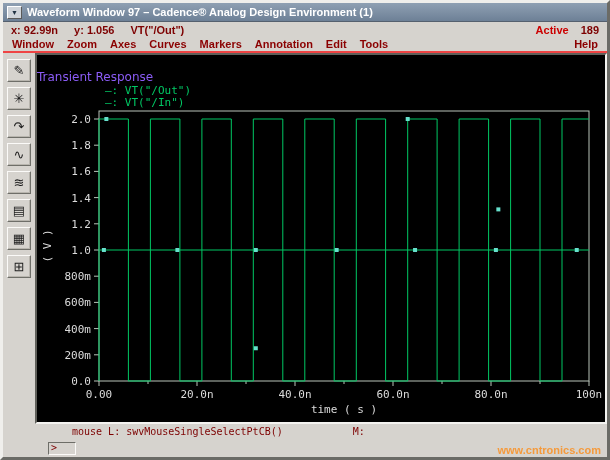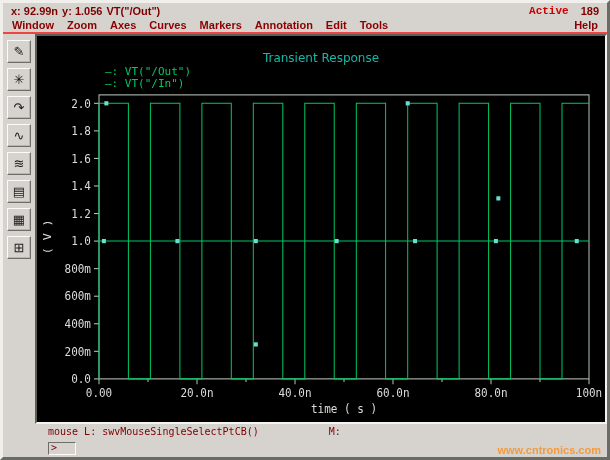--- a/index.html
+++ b/index.html
@@ -23,25 +23,25 @@
   .win-btn {
     width: 15px; height: 13px; background: #cfd4da;
     border: 1px solid; border-color: #ffffff #5a5a5a #5a5a5a #ffffff;
     display: flex; align-items: center; justify-content: center;
     font-size: 7px; color: #223344; line-height: 1;
   }
   .title-text { color: #ffffff; font-size: 11px; font-weight: bold; white-space: nowrap; overflow: hidden; }
   
   .info-row {
     height: 15px; flex: 0 0 15px;
-    display: flex; align-items: center; gap: 4px;
+    display: flex; align-items: center; gap: 16px;
     padding: 0 8px; font-size: 11px; font-weight: bold; color: #7d0000;
   }
   .info-right { margin-left: auto; display: flex; gap: 12px; }
-  .active-label { color: #cc0000; font-family: Liberation Mono, monospace; }
+  .active-label { color: #cc0000; }
   
   .menu-row {
     height: 16px; flex: 0 0 16px;
     display: flex; align-items: center; gap: 13px;
     padding: 0 9px; font-size: 11px; font-weight: bold; color: #8b0000;
     border-bottom: 2px solid #ef4444;
   }
   .menu-item { cursor: default; white-space: nowrap; }
   .menu-help { margin-left: auto; }
   
@@ -57,38 +57,38 @@
     box-shadow: inset -1px -1px 0 #b8b5ae;
     display: flex; align-items: center; justify-content: center;
     font-size: 13px; color: #1a1a1a; cursor: default;
   }
   .plot-wrap {
     flex: 1 1 auto; background: #000000; position: relative; overflow: hidden;
     border: 2px solid; border-color: #5f5f5a #f4f3f0 #f4f3f0 #5f5f5a;
   }
   .plot-title {
     position: absolute; top: 15px; left: 0; right: 0;
-    text-align: center; color: #14b8a6; font-size: 12px;
+    text-align: left; color: #8b5cf6; font-size: 12px;
     font-family: "DejaVu Sans", sans-serif; pointer-events: none;
   }
   .legend {
     position: absolute; top: 30px; left: 68px;
     font-size: 11px; line-height: 12px;
     font-family: "DejaVu Sans Mono", monospace; pointer-events: none;
   }
   .plot-svg { position: absolute; inset: 0; width: 100%; height: 100%; }
   .tick { fill: #dcdcdc; font-family: "DejaVu Sans Mono", monospace; font-size: 11px; }
   
   .status-row {
     height: 15px; flex: 0 0 15px;
     display: flex; align-items: center;
     padding: 0 5px; font-size: 10px; color: #7d0000;
     font-family: "DejaVu Sans Mono", monospace; white-space: nowrap;
   }
-  .status-mouse { margin-left: 40px; }
+  .status-mouse { margin-left: 64px; }
   .status-m { margin-left: 70px; }
   .status-r { margin-left: auto; color: #cc1100; overflow: hidden; }
   .prompt-row { height: 18px; flex: 0 0 18px; display: flex; align-items: center; padding: 0 5px; }
   .prompt-field {
     margin-left: 40px; width: 28px; height: 13px;
     background: #d6d3ce; border: 1px solid;
     border-color: #6e6e68 #fbfaf8 #fbfaf8 #6e6e68;
     font-size: 10px; color: #7d0000; font-family: "DejaVu Sans Mono", monospace;
     display: flex; align-items: center; padding: 0 2px; line-height: 1;
   }
@@ -96,20 +96,26 @@
     position: absolute; right: 6px; bottom: 1px;
     color: #f59a3c; font-size: 11px; font-weight: bold;
     font-family: "Liberation Sans", sans-serif; pointer-events: none;
   }
 </style>
 </head>
 <body>
 
 <div class="window">
 
+  <div class="titlebar">
+    <div class="win-btn">
+      <span>▼</span>
+    </div>
+    <div class="title-text">Waveform Window 97 – Cadence® Analog Design Environment (1)</div>
+  </div>
 
   <div class="info-row">
     <span>x: 92.99n</span>
     <span>y: 1.056</span>
     <span>VT("/Out")</span>
     <span class="info-right">
       <span class="active-label">Active</span>
       <span>189</span>
     </span>
   </div>

